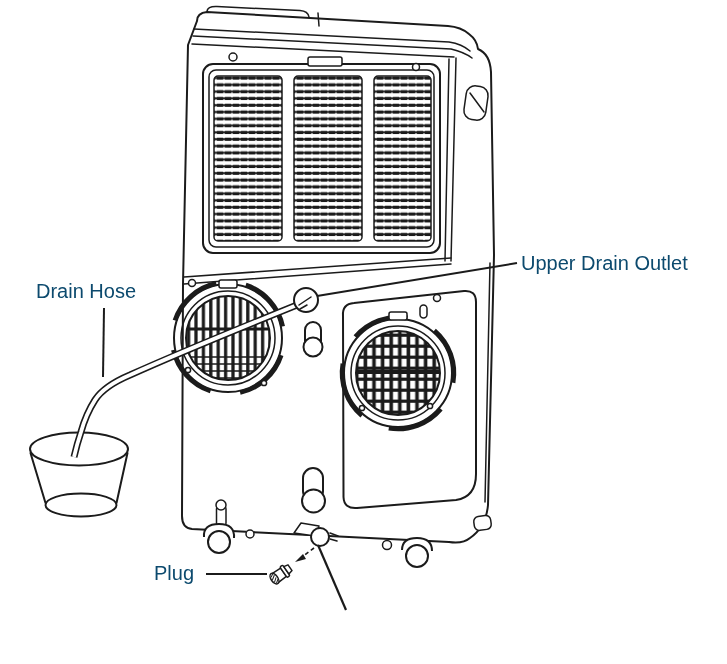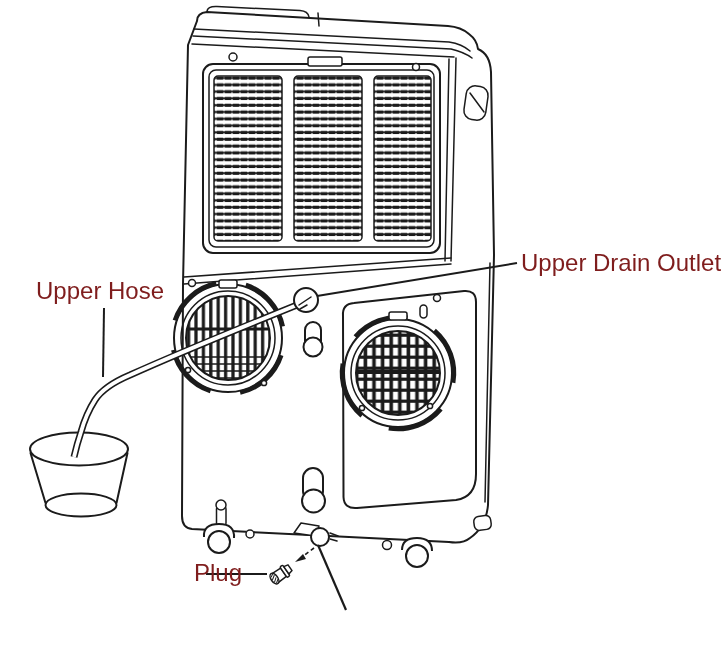--- a/index.html
+++ b/index.html
@@ -1,22 +1,22 @@
 <!DOCTYPE html>
 <html><head>
 <meta charset="utf-8">
 <style>
   html,body{margin:0;padding:0;background:#ffffff;}
   .stage{position:relative;width:727px;height:664px;background:#ffffff;overflow:hidden;
          font-family:"Liberation Sans", sans-serif;}
   .stage svg{position:absolute;left:0;top:0;}
-  .lbl{position:absolute;font-size:24px;line-height:22px;color:#7f1d1d;white-space:nowrap;}
+  .lbl{position:absolute;font-size:20px;line-height:22px;color:#0c4a6e;white-space:nowrap;}
   .lbl-drain-hose{left:36px;top:280px;}
   .lbl-upper-drain-outlet{left:521px;top:252px;}
-  .lbl-plug{left:154px;top:562px;margin-left:40px;}
+  .lbl-plug{left:154px;top:562px;}
   .lbl-lower-drain-outlet{left:265px;top:619px;}
   
   .o {fill:none;stroke:#1b1b1b;stroke-width:2;stroke-linecap:round;stroke-linejoin:round;}
   .o1{fill:none;stroke:#1b1b1b;stroke-width:1.5;stroke-linecap:round;stroke-linejoin:round;}
   .w {fill:#ffffff;stroke:#1b1b1b;stroke-width:2;stroke-linejoin:round;}
   .w1{fill:#ffffff;stroke:#1b1b1b;stroke-width:1.5;stroke-linejoin:round;}
 </style>
 </head>
 <body>
 
@@ -170,17 +170,17 @@
 
   <g transform="translate(281,574) rotate(-35)">
     <path class="w1" d="M-8,-5.5 L3,-5 L3,5 L-8,5.5 Z"></path>
     <rect class="w1" x="3" y="-6.5" width="3.5" height="13" rx="1.5"></rect>
     <path class="w1" d="M6.5,-4.5 L11,-3.5 L11,3.5 L6.5,4.5 Z"></path>
     <ellipse class="w1" cx="-8" cy="0" rx="3.4" ry="6"></ellipse>
     <path d="M-10,-3 L-6.5,-5 M-10.5,0 L-6,-3 M-10,3 L-6,0 M-9,5 L-5.5,2.5" stroke="#1b1b1b" stroke-width="1" fill="none"></path>
   </g>
 </svg>
 
-<div class="lbl lbl-drain-hose">Upper Hose</div>
+<div class="lbl lbl-drain-hose">Drain Hose</div>
 <div class="lbl lbl-upper-drain-outlet">Upper Drain Outlet</div>
 <div class="lbl lbl-plug">Plug</div>
 
 </div>
 
 </body></html>

